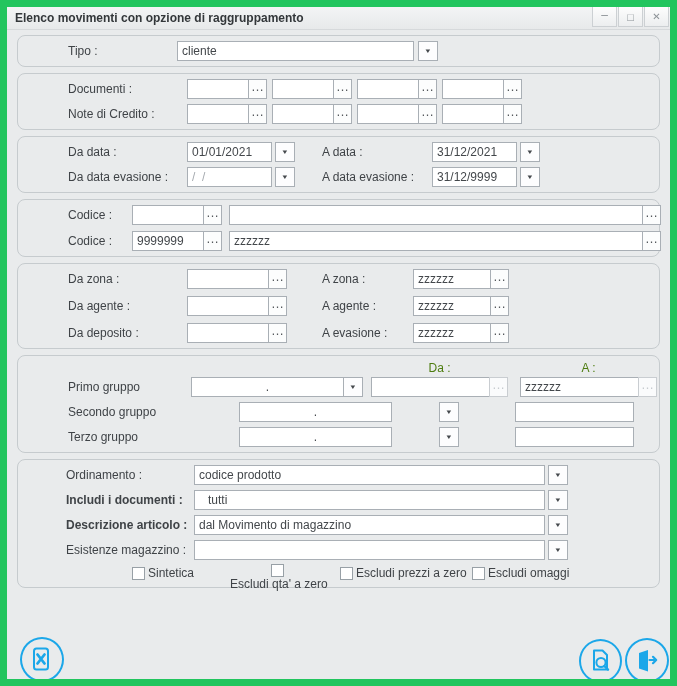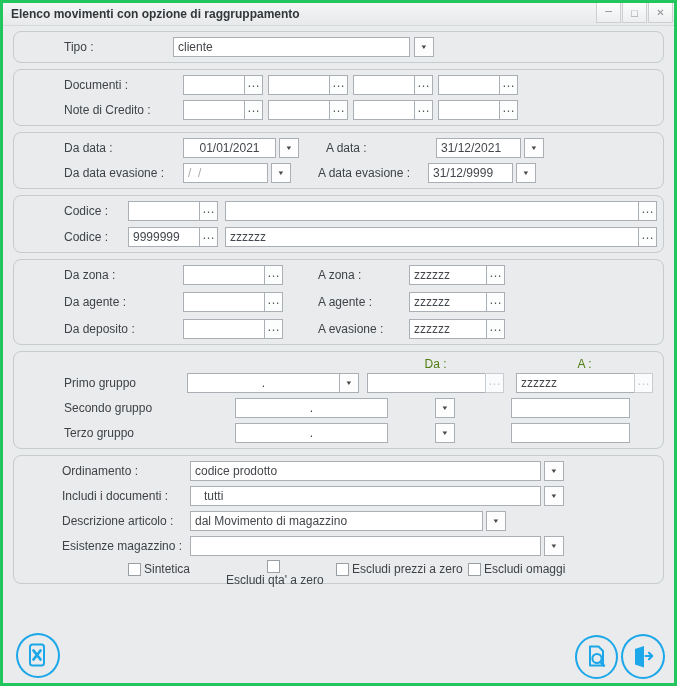--- a/index.html
+++ b/index.html
@@ -1,19 +1,19 @@
 <!DOCTYPE html>
 <html><head>
 <meta charset="utf-8">
 <style>
   html,body{margin:0;padding:0;background:#fff;}
   *{box-sizing:border-box;}
   .window{
     position:relative;width:677px;height:686px;
-    background:#E9EBEC;border:3px solid #22c55e;overflow:hidden;
+    background:#E9EBEC;border:7px solid #22c55e;overflow:hidden;
     font-family:"Liberation Sans",sans-serif;font-size:12px;color:#3F4347;
   }
   
   .titlebar{height:23px;background:linear-gradient(#F3F4F5,#E7E9EA);
     border-bottom:1px solid #D6D9DB;display:flex;align-items:center;padding-left:8px;}
   .title{font-weight:bold;font-size:12px;color:#33373A;}
   .win-controls{margin-left:auto;display:flex;height:20px;margin-top:-2px;margin-right:1px;}
   .win-btn{width:25px;height:20px;border:1px solid #CCD0D3;border-top:none;
     background:linear-gradient(#FDFDFD,#ECEEEF);display:flex;align-items:center;
     justify-content:center;color:#8C9296;margin-left:1px;}
@@ -140,21 +140,21 @@
           <div class="btn3">
             <span>…</span>
           </div>
         </span>
     </div>
   </div>
 
   <div class="box box-date">
     <div class="row">
       <span class="lbl" style="width:119px;">Da data :</span>
-      <input class="tb" style="width: 93px; text-align: center;" value="01/01/2021">
+      <input class="tb" style="width: 85px;" value="01/01/2021">
       <div class="arrow detached">
           <span class="arr">▼</span>
         </div>
       <span class="lbl" style="width:110px;margin-left:27px;">A data :</span>
       <input class="tb" style="width: 85px;" value="31/12/2021">
       <div class="arrow detached">
           <span class="arr">▼</span>
         </div>
     </div>
     <div class="row">
@@ -291,29 +291,29 @@
 
   <div class="box box-opz" style="padding-left:48px;">
     <div class="row">
       <span class="lbl" style="width:128px;">Ordinamento :</span>
       <input class="tb" style="width: 351px;" value="codice prodotto">
       <div class="arrow detached">
           <span class="arr">▼</span>
         </div>
     </div>
     <div class="row">
-      <span class="lbl" style="width:128px;">Includi i documenti :</span>
+      <span class="lbl" style="width:128px;font-weight:bold;">Includi i documenti :</span>
       <input class="tb" style="width: 351px; padding-left: 13px;" value="tutti">
       <div class="arrow detached">
           <span class="arr">▼</span>
         </div>
     </div>
     <div class="row">
-      <span class="lbl" style="width:128px;">Descrizione articolo :</span>
-      <input class="tb" style="width: 293px;" value="dal Movimento di magazzino">
+      <span class="lbl" style="width:128px;font-weight:bold;">Descrizione articolo :</span>
+      <input class="tb" style="width: 351px;" value="dal Movimento di magazzino">
       <div class="arrow detached">
           <span class="arr">▼</span>
         </div>
     </div>
     <div class="row">
       <span class="lbl" style="width:128px;">Esistenze magazzino :</span>
       <input class="tb" style="width: 351px;" value="">
       <div class="arrow detached">
           <span class="arr">▼</span>
         </div>

